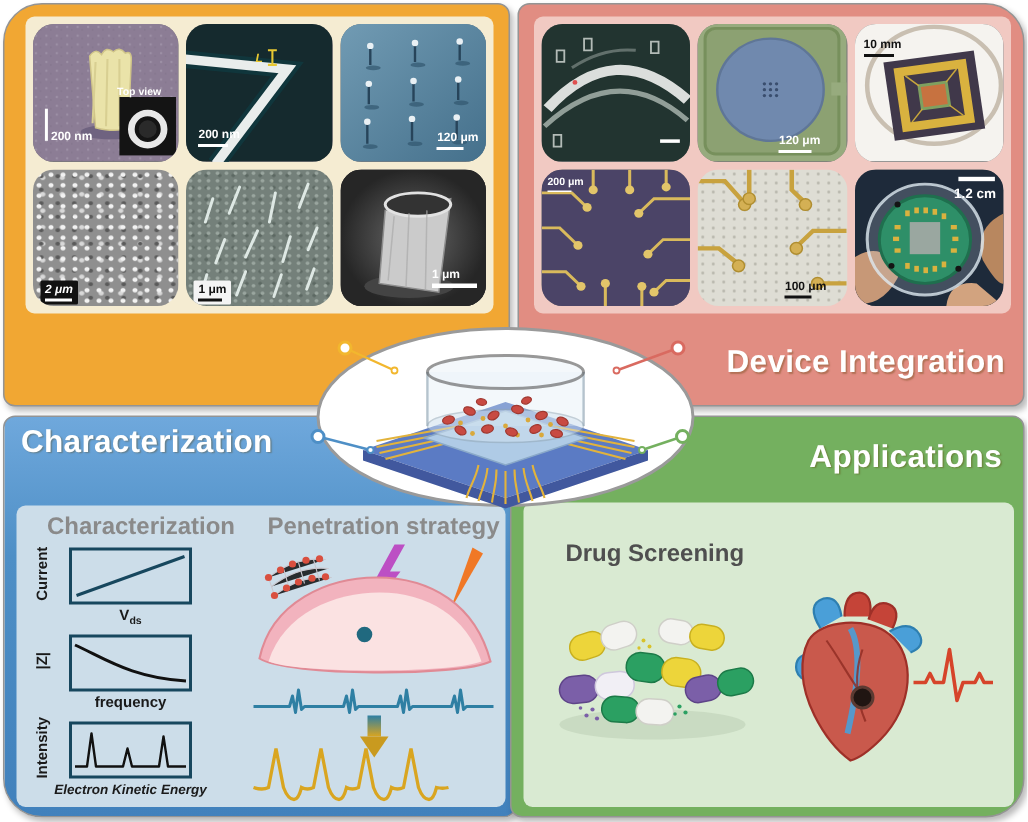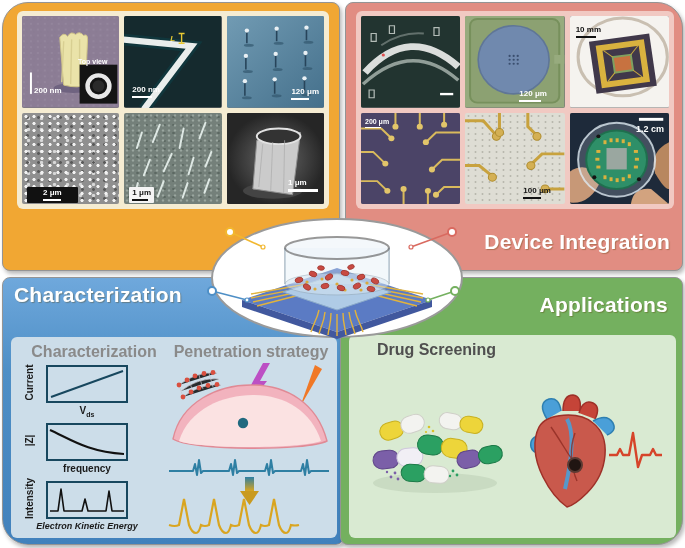--- a/index.html
+++ b/index.html
@@ -10,27 +10,27 @@
   #card-tr{left:345px;top:2px;width:338px;height:269px;background:#E18D82;border-radius:8px 26px 8px 8px;}
   #card-bl{left:2px;top:277px;width:342px;height:268px;background:linear-gradient(180deg,#6FA8DC 0%,#4E8FC6 35%,#4181BC 100%);border-radius:8px 8px 8px 26px;}
   #card-br{left:340px;top:277px;width:343px;height:268px;background:#74B05F;border-radius:8px 8px 26px 8px;}
   .panel{position:absolute;border-radius:6px;}
   #panel-tl{left:14px;top:8px;width:312px;height:198px;background:#F5ECD2;}
   #panel-tr{left:10px;top:8px;width:318px;height:198px;background:#F1C9C2;}
   #panel-bl{left:8px;top:59px;width:326px;height:201px;background:#CCDDE9;}
   #panel-br{left:8px;top:57px;width:327px;height:203px;background:#D9EAD2;}
   .imgrid{position:absolute;inset:0;display:grid;grid-template-columns:repeat(3,1fr);
           grid-template-rows:1fr 1fr;gap:5px;padding:5px;box-sizing:border-box;}
-  .sem{position:relative;border-radius:2px;overflow:hidden;background:#777;}
+  .sem{position:relative;border-radius:14px;overflow:hidden;background:#777;}
   .sem svg{position:absolute;inset:0;width:100%;height:100%;}
   .sb{position:absolute;font-size:8px;font-weight:bold;color:#fff;line-height:1;white-space:nowrap;}
   .sb .bar{display:block;height:2px;background:#fff;margin-top:2px;}
   .sb.dark{color:#111;}
   .sb.dark .bar{background:#111;}
-  .sb.boxed{background:#111;padding:2px 16px;border-radius:1px;}
+  .sb.boxed{background:#111;padding:2px 3px;border-radius:1px;font-style:italic;}
   .sb.boxed-w{background:#f4f4f4;color:#111;padding:2px 3px;border-radius:1px;}
   .sb.boxed-w .bar{background:#111;}
   .qlabel{position:absolute;color:#fff;font-weight:bold;font-size:21px;line-height:26px;
           text-shadow:1px 1px 1px rgba(90,60,0,.35);letter-spacing:.2px;}
   .annot{position:absolute;font-size:7px;font-weight:bold;color:#fff;line-height:1;}
   .h-gray{position:absolute;font-weight:bold;font-size:16px;color:#8A8A8A;text-align:center;}
   .h-dark{position:absolute;font-weight:bold;font-size:16px;color:#4F4F4F;text-align:center;}
   .plotbox{position:absolute;width:82px;height:38px;border:2px solid #17475E;box-sizing:border-box;}
   .plotbox svg{position:absolute;inset:0;width:100%;height:100%;}
   .ylab{position:absolute;width:80px;text-align:center;font-size:10px;font-weight:bold;color:#1A1A1A;
@@ -344,21 +344,21 @@
     </div>
   </div>
 
   <div class="card" id="card-bl">
     <div class="qlabel" style="left:11px;top:4px;">
       <div>Characterization</div>
     </div>
     <div class="panel" id="panel-bl">
 
       <div class="h-gray" style="left:8px;top:6px;width:150px;">Characterization</div>
-      <div class="h-gray" style="left:158px;top:6px;width:164px;">Penetration strategy</div>
+      <div class="h-gray" style="left:158px;top:6px;width:164px;text-align:right;">Penetration strategy</div>
 
       <div class="ylab" style="left:-22px;top:40px;">Current</div>
       <div class="plotbox" style="left:35px;top:28px;">
         <svg viewBox="0 0 78 34" preserveAspectRatio="none">
           <path d="M3 30 L75 4" stroke="#17475E" stroke-width="2" fill="none"></path>
         </svg>
       </div>
       <div class="xlab" style="left:35px;top:68px;width:82px;">
         <span>V</span><sub class="vsub">ds</sub>
       </div>
@@ -431,21 +431,21 @@
         <path d="M2 166 q6 2 10 0 l5 -26 l5 26 q3 8 7 8 q3 0 5 -8 q4 2 8 0 l5 -26 l5 26 q3 8 7 8 q3 0 5 -8 q4 2 8 0 l5 -26 l5 26 q3 8 7 8 q3 0 5 -8 q4 2 8 0 l5 -26 l5 26 q3 8 7 8 q3 0 5 -8 q4 1 8 0" stroke="#D9A520" stroke-width="2.2" fill="none"></path>
       </svg>
     </div>
   </div>
 
   <div class="card" id="card-br">
     <div class="qlabel" style="right:14px;top:14px;text-align:right;">
       <div>Applications</div>
     </div>
     <div class="panel" id="panel-br">
-      <div class="h-dark" style="left:20px;top:6px;width:135px;">Drug Screening</div>
+      <div class="h-dark" style="left:20px;top:26px;width:135px;">Drug Screening</div>
 
       <svg style="position:absolute;left:16px;top:62px;width:140px;height:100px;" viewBox="0 0 140 100">
         <ellipse cx="70" cy="86" rx="62" ry="10" fill="#b9ccb2" opacity=".5"></ellipse>
         <g>
           <g transform="rotate(-18 36 30)">
             <rect x="14" y="22" width="24" height="17" rx="8.5" fill="#EDD53A" stroke="#C8B020" stroke-width="1"></rect>
             <rect x="36" y="22" width="24" height="17" rx="8.5" fill="#F3F3F0" stroke="#CFCFC8" stroke-width="1"></rect>
           </g>
           <g transform="rotate(10 96 26)">
             <rect x="74" y="18" width="23" height="16" rx="8" fill="#F3F3F0" stroke="#CFCFC8" stroke-width="1"></rect>

